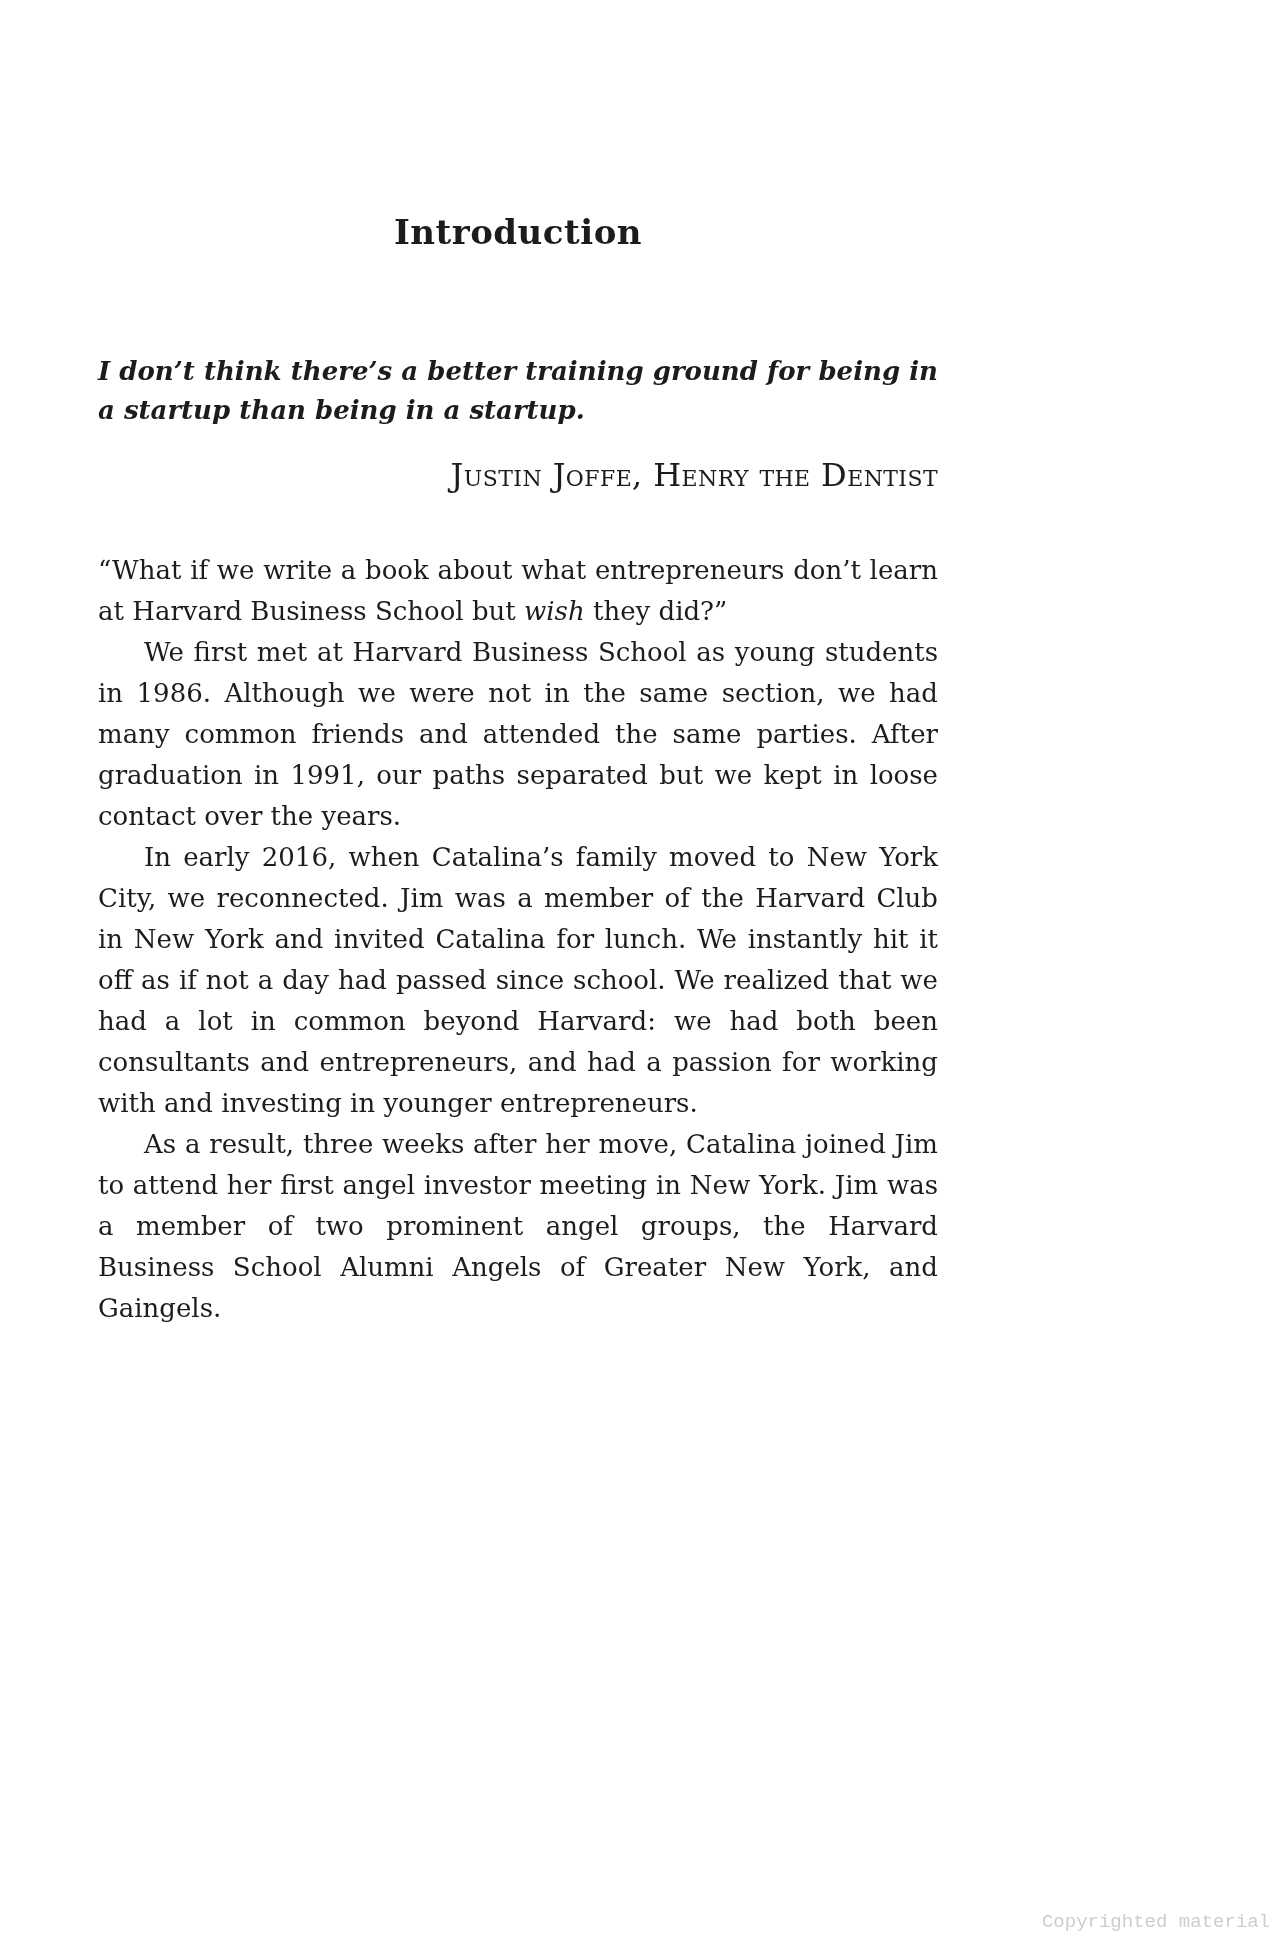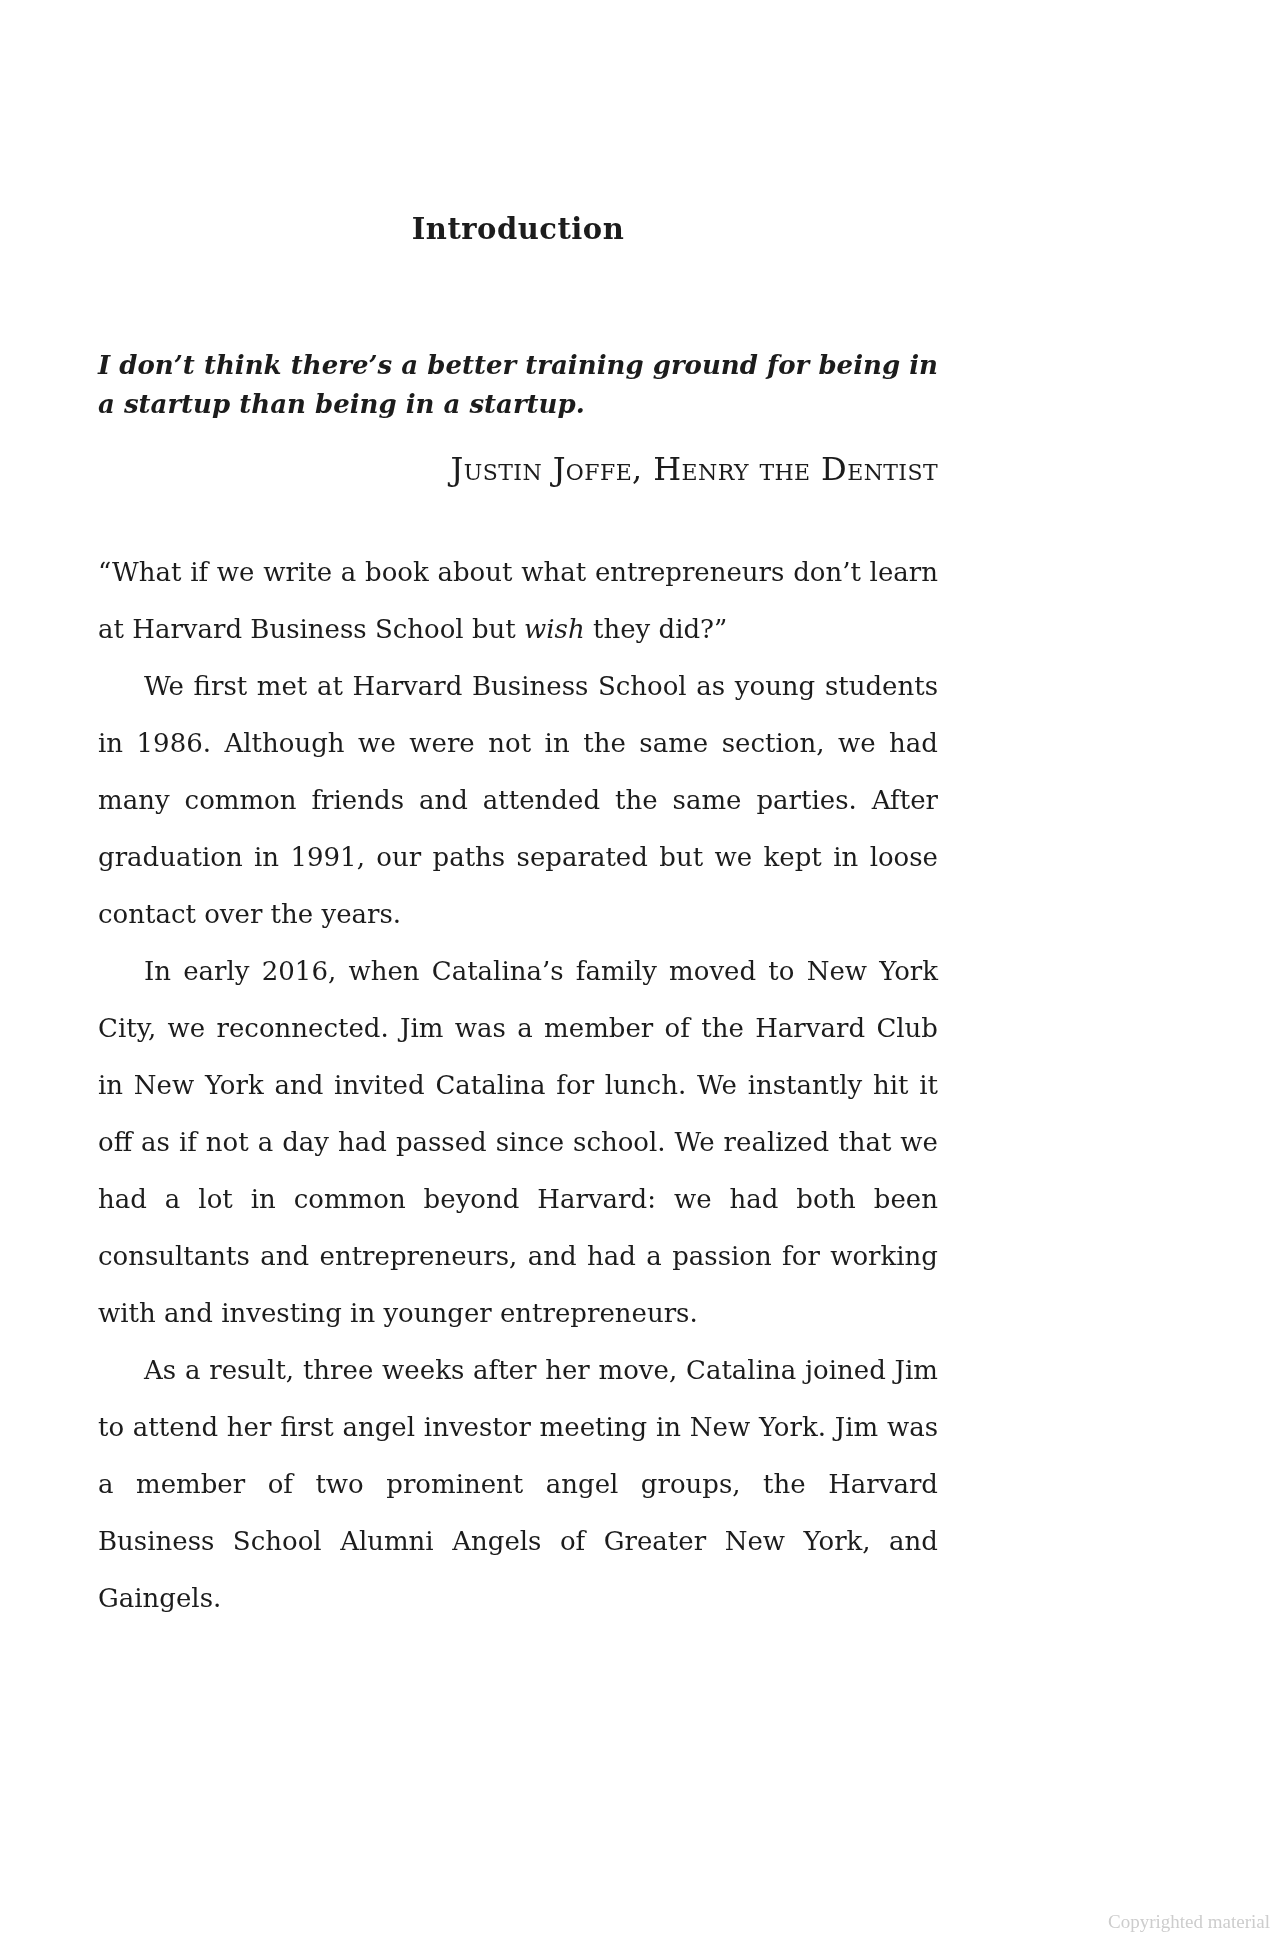--- a/index.html
+++ b/index.html
@@ -18,21 +18,21 @@
   }
   .text-block {
     position: absolute;
     left: 98px;
     top: 0;
     width: 840px;
   }
   .chapter-title {
     margin: 212px 0 0 0;
     text-align: center;
-    font-size: 29px;
+    font-size: 34px;
     font-weight: bold;
     letter-spacing: 0.5px;
   }
   .epigraph {
     margin-top: 100px;
     font-size: 26px;
     font-style: italic;
     font-weight: bold;
     line-height: 39px;
     text-align: justify;
@@ -40,38 +40,38 @@
   .epigraph-attribution {
     margin-top: 26px;
     text-align: right;
     font-variant: small-caps;
     font-size: 32px;
     letter-spacing: 0.4px;
   }
   .body-text {
     margin-top: 56px;
     font-size: 26px;
-    line-height: 57px;
+    line-height: 41px;
     text-align: justify;
   }
   .para {
     margin: 0;
     padding: 0;
   }
   .para.indent {
     text-indent: 46px;
   }
   .it {
     font-style: italic;
   }
   .watermark {
     position: absolute;
     right: 10px;
     bottom: 8px;
-    font-family: Liberation Serif, serif;
+    font-family: Liberation Mono, monospace;
     font-size: 19px;
     color: #cdcdcd;
   }
 </style>
 </head>
 <body>
 
 <div class="sheet">
   <div class="text-block">
 

